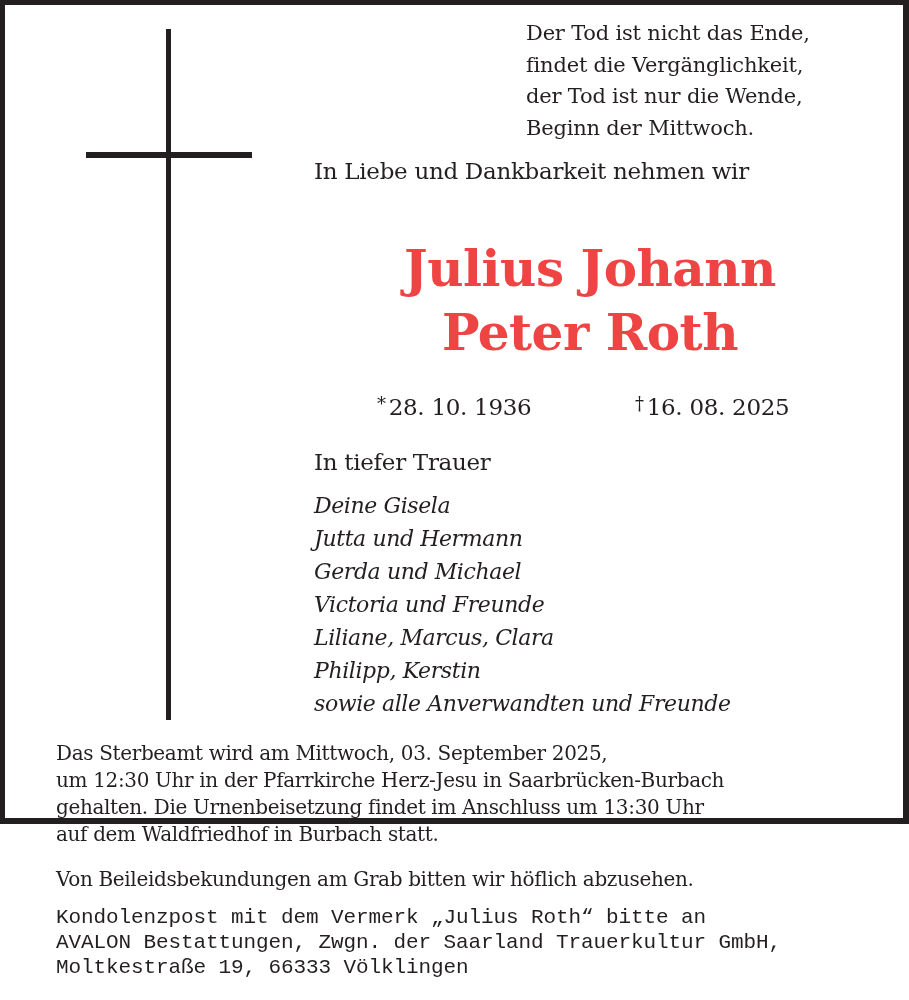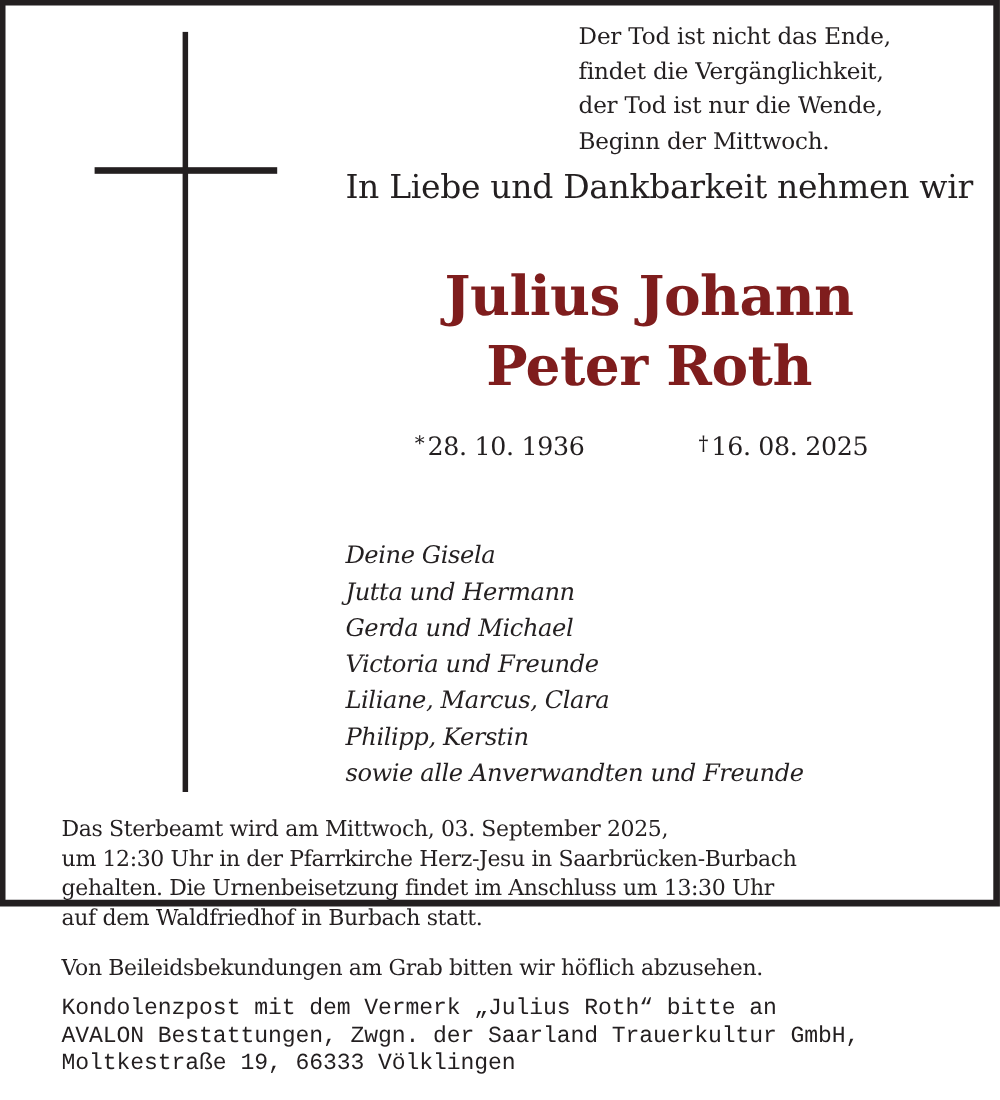--- a/index.html
+++ b/index.html
@@ -43,37 +43,37 @@
       left: 521px; top: 13px;
       font-size: 21px;
       line-height: 31.5px;
       white-space: nowrap;
       letter-spacing: -0.2px;
     }
     .poem div { margin: 0; }
     .intro {
       position: absolute;
       left: 309px; top: 150px;
-      font-size: 30px;
+      font-size: 23px;
       line-height: 32px;
       white-space: nowrap;
       letter-spacing: -0.3px;
     }
     .name {
       position: absolute;
       left: 330px; top: 232px;
       width: 510px;
       text-align: center;
       font-family: "DejaVu Serif", "Liberation Serif", serif;
       font-weight: bold;
       font-size: 50px;
       line-height: 64px;
       letter-spacing: -0.5px;
       white-space: nowrap;
-      color: #7f1d1d;
+      color: #ef4444;
     }
     .dates {
       position: absolute;
       top: 383px;
       font-size: 23px;
       line-height: 32px;
       white-space: nowrap;
       letter-spacing: -0.3px;
     }
     .date-birth { left: 372px; }
@@ -149,20 +149,21 @@
     <div>Peter Roth</div>
   </div>
 
   <div class="dates date-birth">
     <span class="date-symbol">*</span><span>28. 10. 1936</span>
   </div>
   <div class="dates date-death">
     <span class="date-symbol">†</span><span>16. 08. 2025</span>
   </div>
 
+  <div class="grief">In tiefer Trauer</div>
 
   <div class="mourners">
     <div>Deine Gisela</div>
     <div>Jutta und Hermann</div>
     <div>Gerda und Michael</div>
     <div>Victoria und Freunde</div>
     <div>Liliane, Marcus, Clara</div>
     <div>Philipp, Kerstin</div>
     <div>sowie alle Anverwandten und Freunde</div>
   </div>

